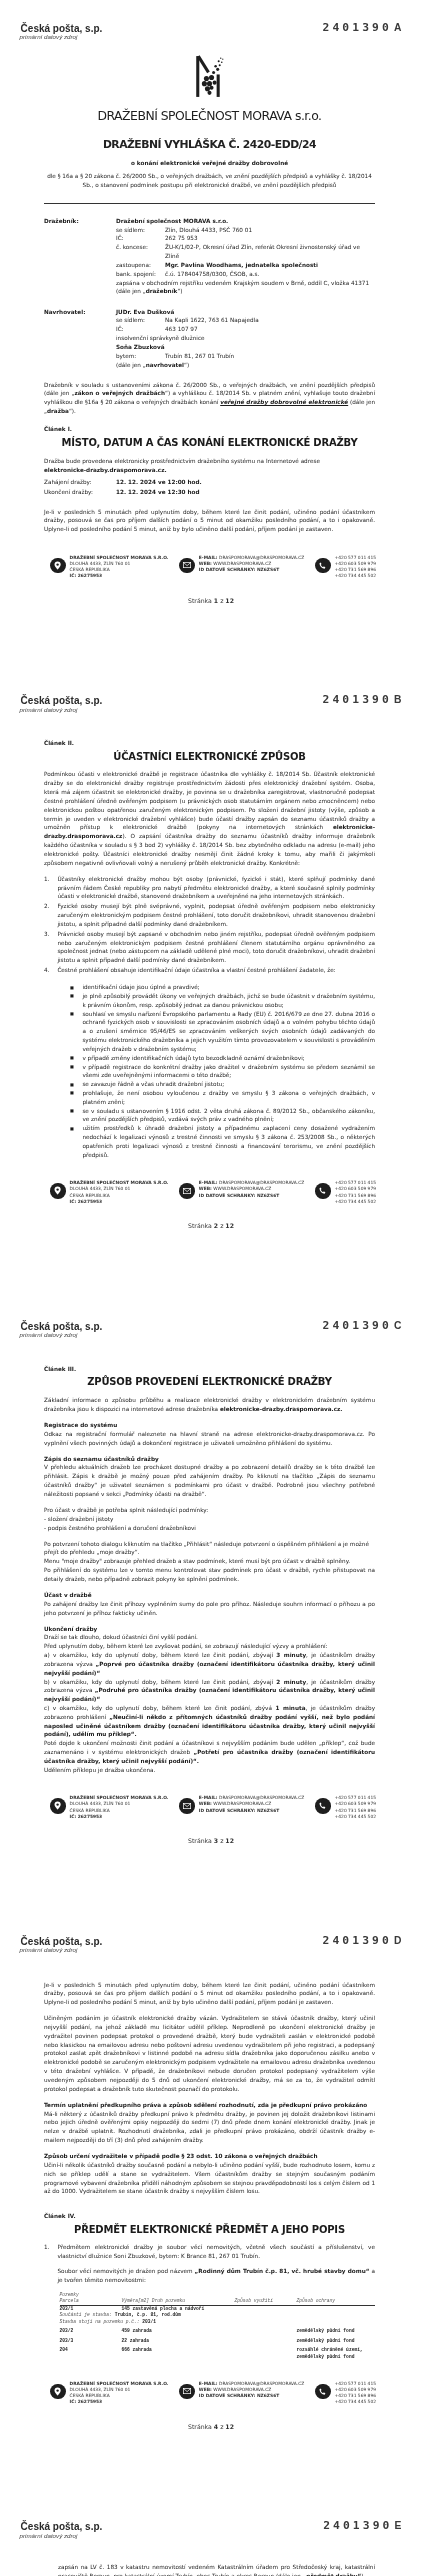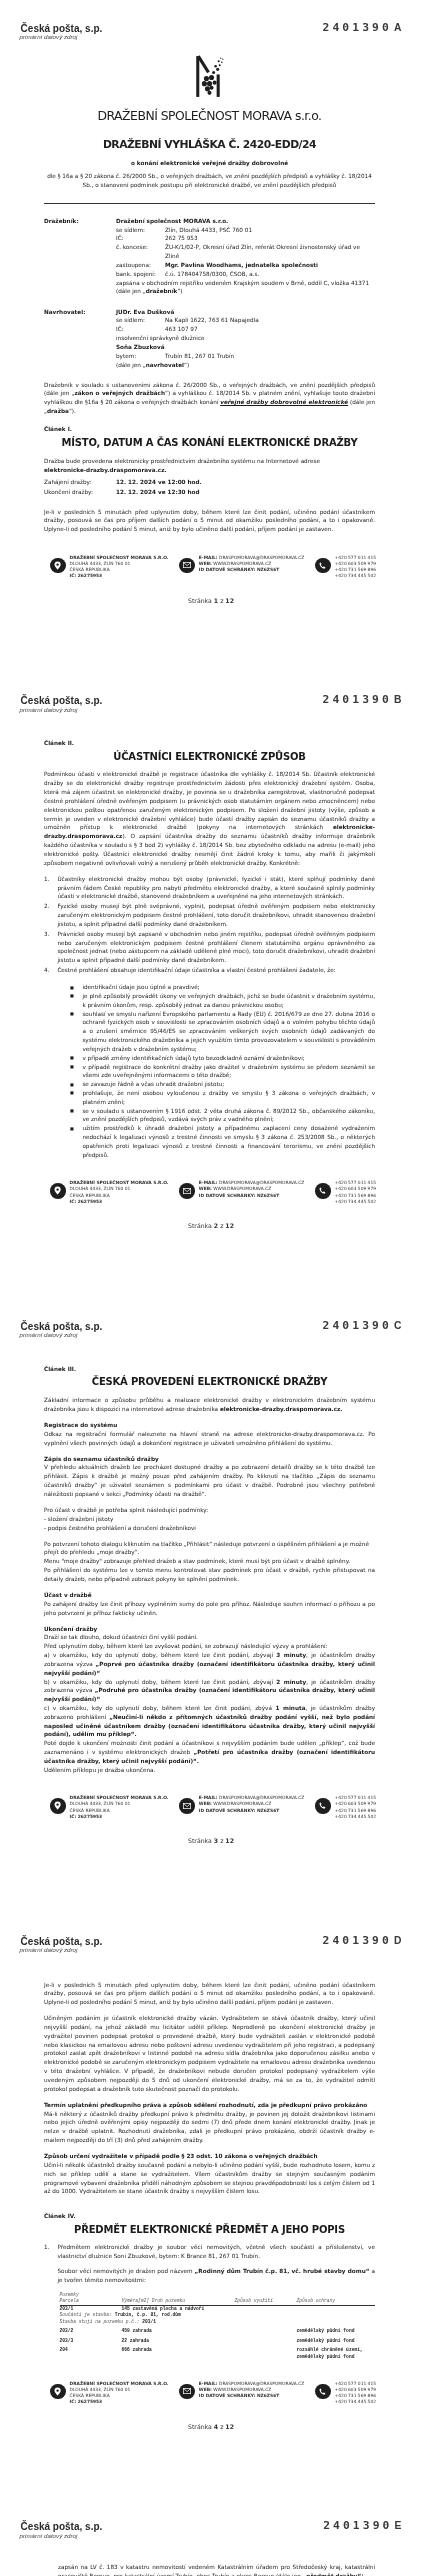--- a/index.html
+++ b/index.html
@@ -320,21 +320,21 @@
 
 <div class="page">
   <div class="spacer-l"></div>
   <div class="post-header">
     <div class="post-name">Česká pošta, s.p.</div>
     <div class="post-sub">primární datový zdroj</div>
     <div class="stamp"><span>2401390</span><span class="mark">C</span></div>
   </div>
   <div class="content">
     <div class="article-num">Článek III.</div>
-    <div class="article-title">ČESKÁ PROVEDENÍ ELEKTRONICKÉ DRAŽBY</div>
+    <div class="article-title">ZPŮSOB PROVEDENÍ ELEKTRONICKÉ DRAŽBY</div>
     <p class="body"><span>Základní informace o způsobu průběhu a realizace elektronické dražby v elektronickém dražebním systému dražebníka jsou k dispozici na internetové adrese dražebníka </span><b>elektronicke-drazby.draspomorava.cz.</b></p>
     <div class="subhead">Registrace do systému</div>
     <p class="body">Odkaz na registrační formulář naleznete na hlavní straně na adrese elektronicke-drazby.draspomorava.cz. Po vyplnění všech povinných údajů a dokončení registrace je uživateli umožněno přihlášení do systému.</p>
     <div class="subhead">Zápis do seznamu účastníků dražby</div>
     <p class="body">V přehledu aktuálních dražeb lze procházet dostupné dražby a po zobrazení detailů dražby se k této dražbě lze přihlásit. Zápis k dražbě je možný pouze před zahájením dražby. Po kliknutí na tlačítko „Zápis do seznamu účastníků dražby“ je uživatel seznámen s podmínkami pro účast v dražbě. Podrobně jsou všechny potřebné náležitosti popsané v sekci „Podmínky účasti na dražbě“.</p>
     <div>Pro účast v dražbě je potřeba splnit následující podmínky:</div>
     <div>- složení dražební jistoty</div>
     <div style="margin-bottom:7.2px">- podpis čestného prohlášení a doručení dražebníkovi</div>
     <div>Po potvrzení tohoto dialogu kliknutím na tlačítko „Přihlásit“ následuje potvrzení o úspěšném přihlášení a je možné přejít do přehledu „moje dražby“.</div>
     <div style="text-align:justify">Menu "moje dražby" zobrazuje přehled dražeb a stav podmínek, které musí být pro účast v dražbě splněny.</div>

